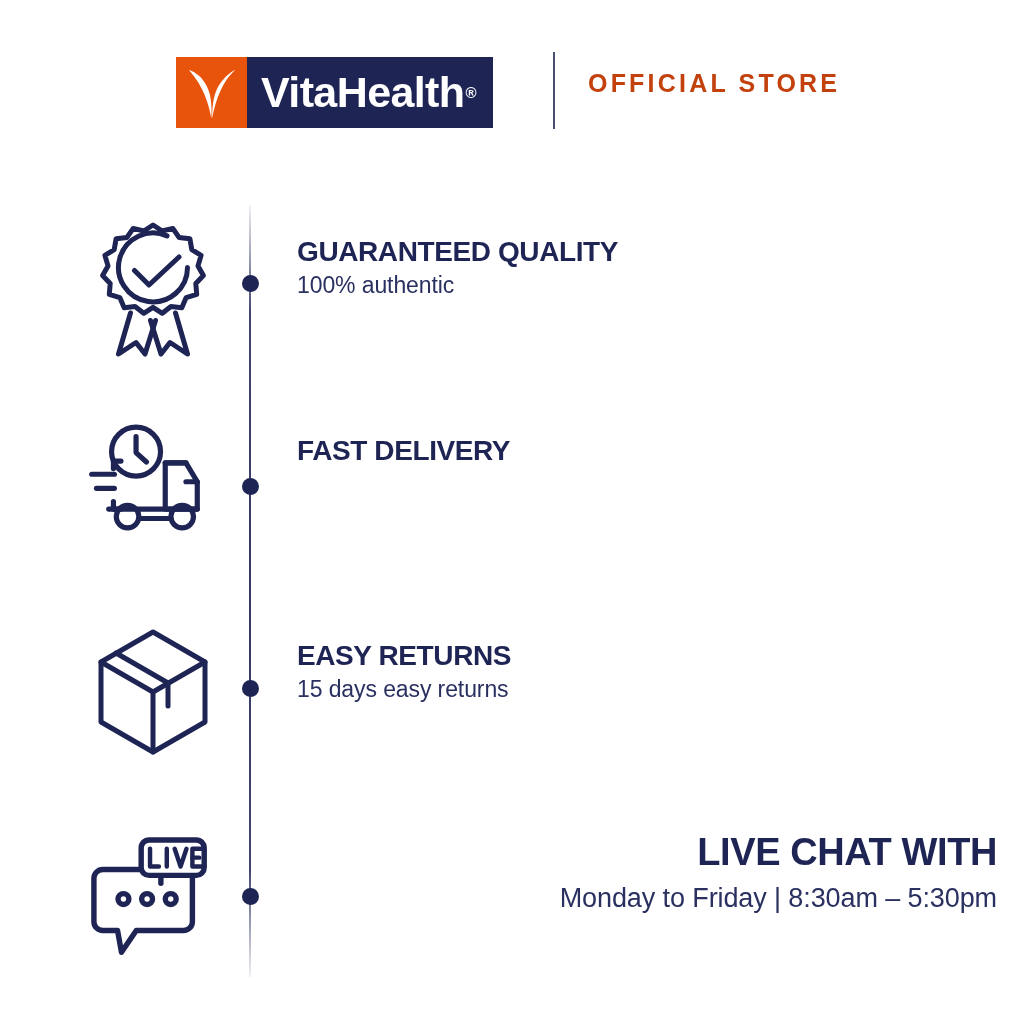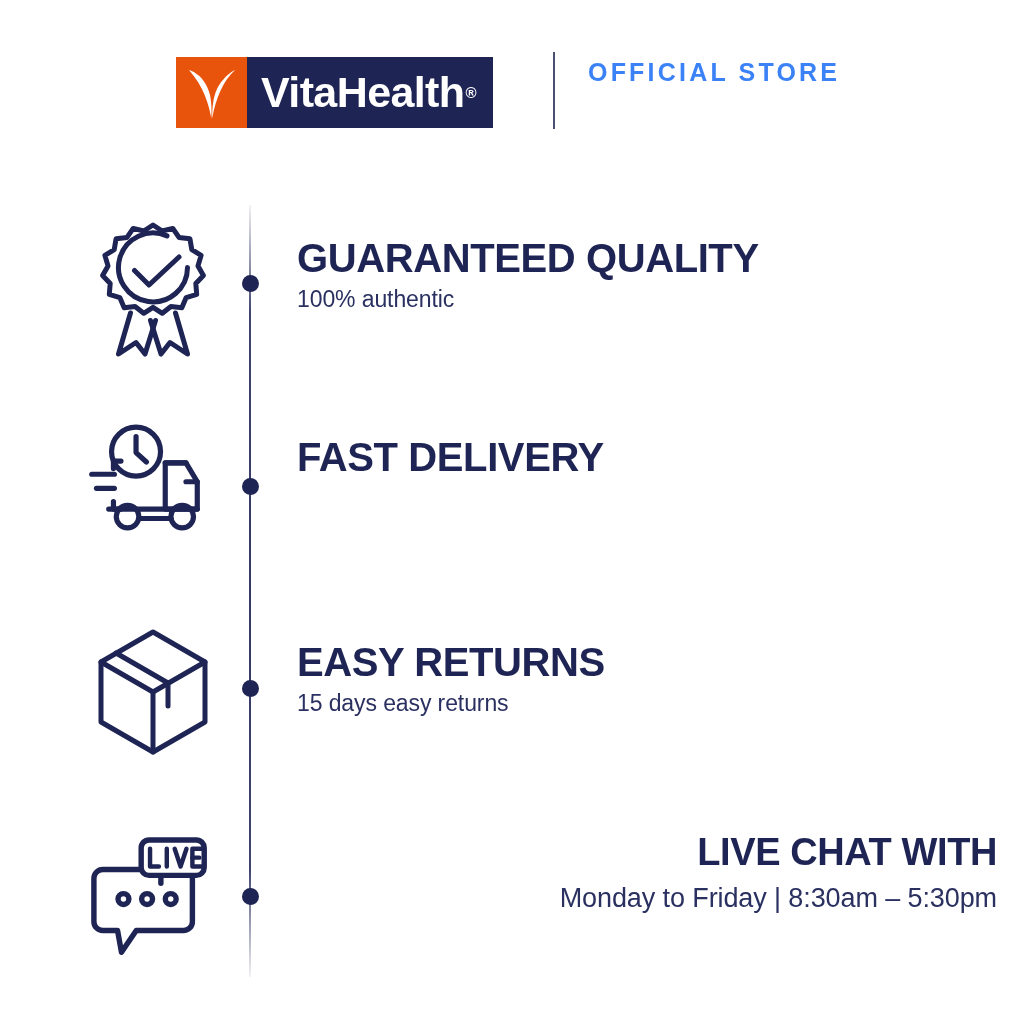--- a/index.html
+++ b/index.html
@@ -67,25 +67,25 @@
     position: absolute;
     left: 553px;
     top: 52px;
     width: 2px;
     height: 77px;
     background: #4A5070;
   }
   #official-store {
     position: absolute;
     left: 588px;
-    top: 58px;
+    top: 69px;
     font-size: 25px;
     font-weight: bold;
     letter-spacing: 3.2px;
-    color: #3b82f6;
+    color: #c2410c;
     white-space: nowrap;
   }
 
   
   #timeline-line {
     position: absolute;
     left: 249px;
     top: 205px;
     width: 2px;
     height: 772px;
@@ -120,21 +120,21 @@
     justify-content: center;
   }
   .feature-text {
     position: absolute;
     left: 297px;
     width: 700px;
   }
   .feature-title {
     color: #1E2454;
     font-weight: bold;
-    font-size: 40px;
+    font-size: 28px;
     line-height: 1.12;
     letter-spacing: -0.4px;
     white-space: nowrap;
   }
   .feature-subtitle {
     color: #2A3060;
     font-weight: normal;
     font-size: 23px;
     line-height: 1.22;
     letter-spacing: -0.1px;

